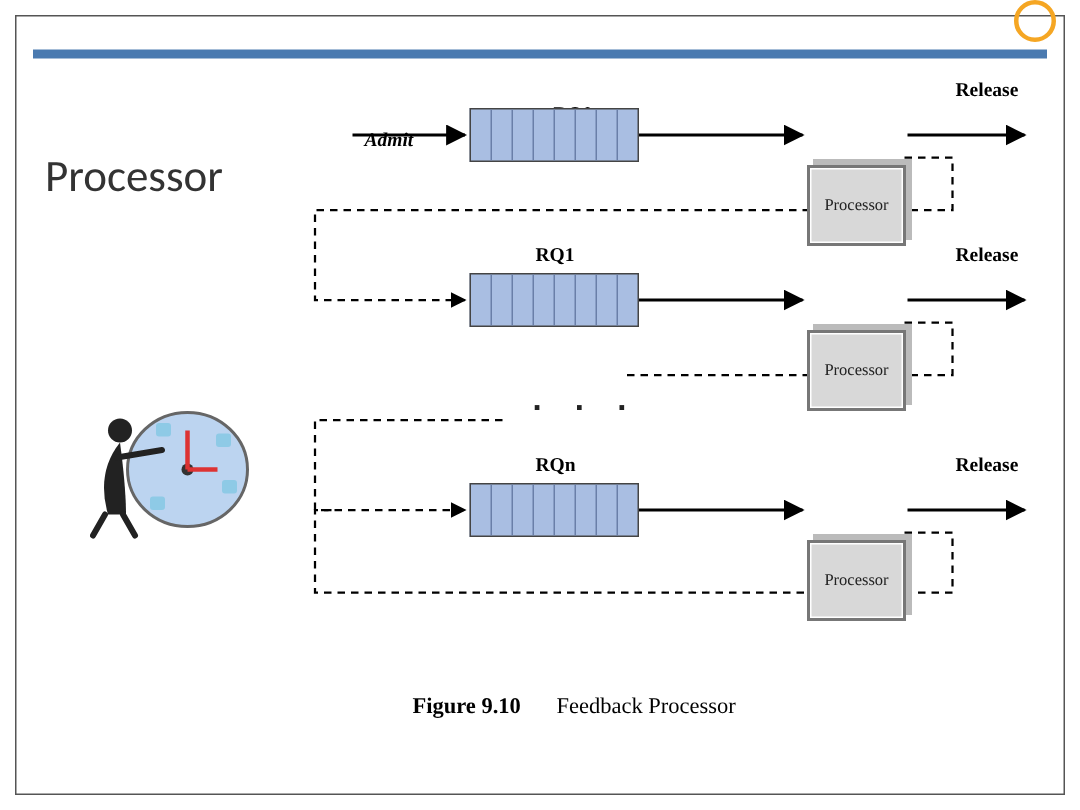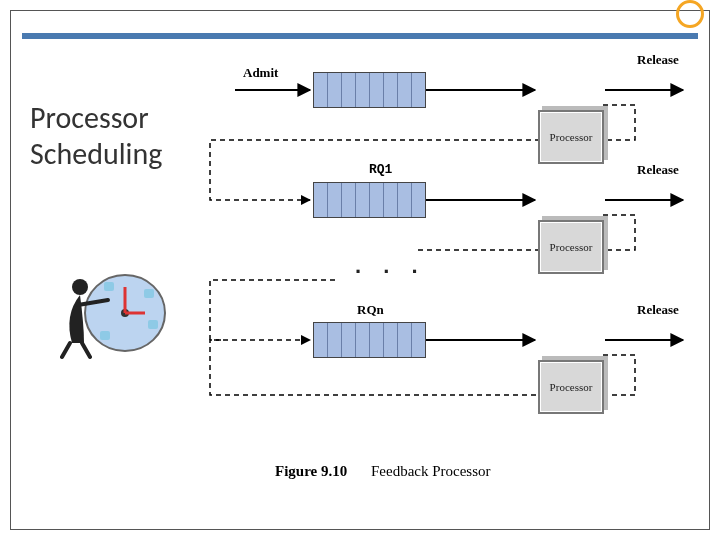--- a/index.html
+++ b/index.html
@@ -134,21 +134,20 @@
 
 <div class="slide-border"></div>
 <div class="top-rule"></div>
 
 <div class="logo">
   <span class="logo-ring"></span>
 </div>
 
 <div class="title">
   <div>Processor</div>
-  <div>Scheduling</div>
 </div>
 
 <svg class="clipart" viewBox="0 0 110 95">
   <ellipse cx="65" cy="48" rx="40" ry="38" fill="#bcd4f0" stroke="#666" stroke-width="2"></ellipse>
   <circle cx="65" cy="48" r="4" fill="#333"></circle>
   <line x1="65" y1="48" x2="65" y2="22" stroke="#d33" stroke-width="3"></line>
   <line x1="65" y1="48" x2="85" y2="48" stroke="#d33" stroke-width="3"></line>
   <rect x="44" y="17" width="10" height="9" rx="2" fill="#8ecae6"></rect>
   <rect x="84" y="24" width="10" height="9" rx="2" fill="#8ecae6"></rect>
   <rect x="88" y="55" width="10" height="9" rx="2" fill="#8ecae6"></rect>
@@ -180,38 +179,38 @@
     <path d="M398 160 L430 160 L430 195 L210 195" fill="none" stroke="#000" stroke-width="1.5" stroke-dasharray="5 4"></path>
 
     <path d="M130 225 L5 225 L5 285 L105 285" fill="none" stroke="#000" stroke-width="1.5" stroke-dasharray="5 4" marker-end="url(#ah)"></path>
 
     <line x1="220" y1="285" x2="330" y2="285" stroke="#000" stroke-width="2" marker-end="url(#ah)"></line>
     <line x1="400" y1="285" x2="478" y2="285" stroke="#000" stroke-width="2" marker-end="url(#ah)"></line>
 
     <path d="M398 300 L430 300 L430 340 L5 340 L5 285 L20 285" fill="none" stroke="#000" stroke-width="1.5" stroke-dasharray="5 4"></path>
   </svg>
 
-  <div class="lbl" style="left:38px; top:10px;">Admit</div>
+  <div class="lbl" style="left:38px; top:30px;font-style:italic;">Admit</div>
   <div class="lbl" style="left:164px; top:-3px;margin-top:16px;">RQ0</div>
   <div class="queue" style="left:108px; top:17px;">
     <div class="cell"></div>
       <div class="cell"></div>
       <div class="cell"></div>
       <div class="cell"></div>
     <div class="cell"></div>
       <div class="cell"></div>
       <div class="cell"></div>
       <div class="cell"></div>
   </div>
   <div class="proc" style="left:333px; top:11px;">
       <span>Processor</span>
     </div>
   <div class="lbl" style="left:432px; top:-3px;">Release</div>
 
-  <div class="lbl" style="left:164px; top:107px;font-family:Liberation Mono, monospace;">RQ1</div>
+  <div class="lbl" style="left:152px; top:107px;">RQ1</div>
   <div class="queue" style="left:108px; top:127px;">
     <div class="cell"></div>
       <div class="cell"></div>
       <div class="cell"></div>
       <div class="cell"></div>
     <div class="cell"></div>
       <div class="cell"></div>
       <div class="cell"></div>
       <div class="cell"></div>
   </div>

